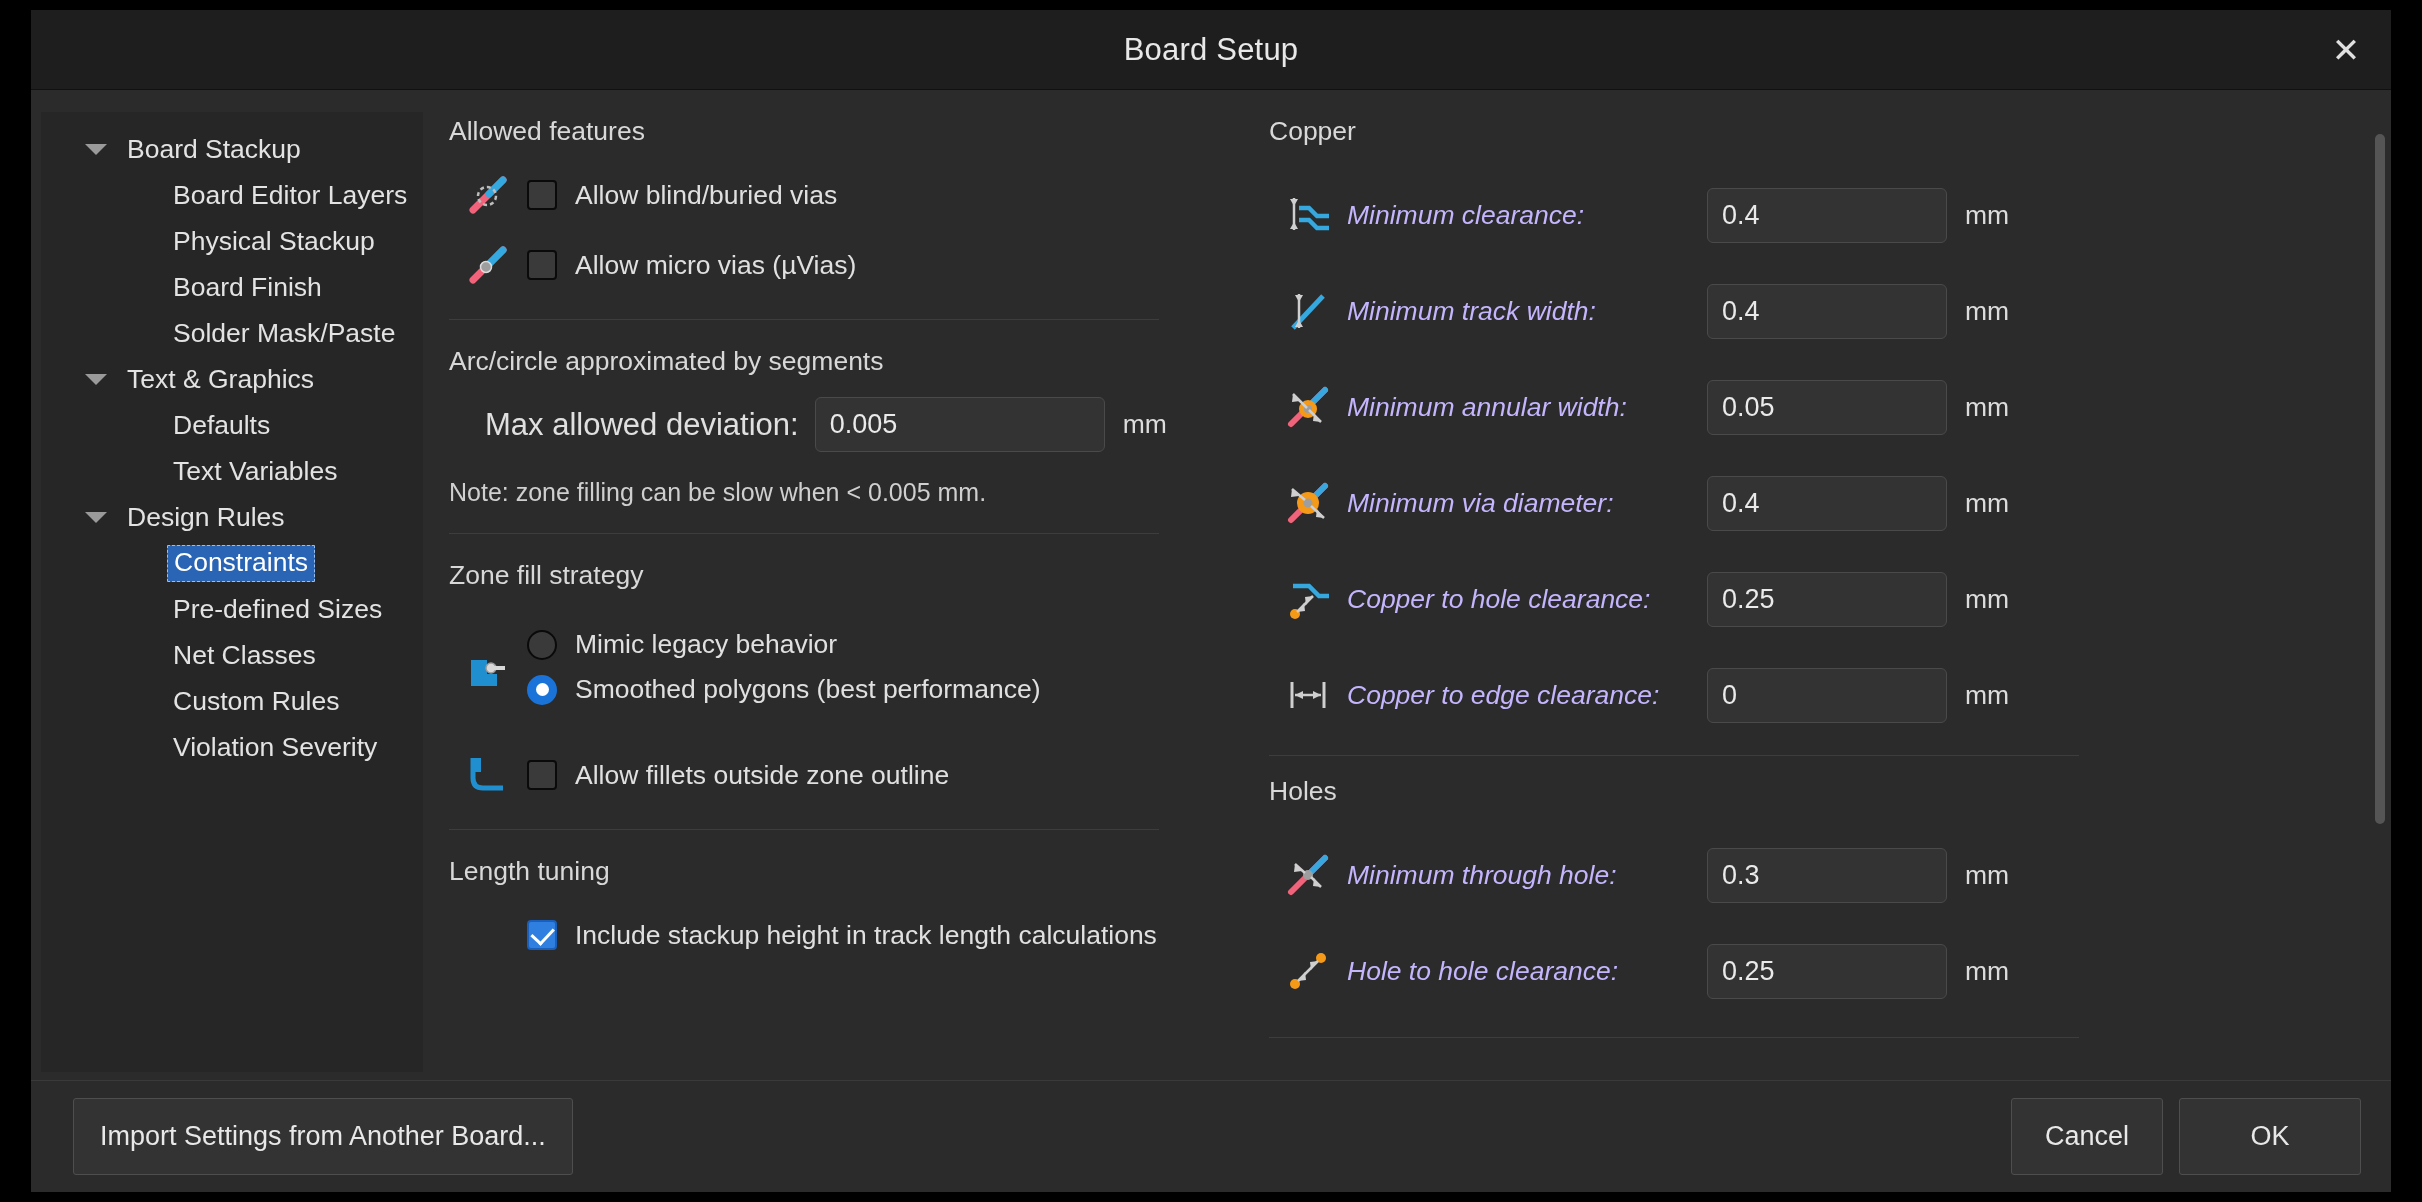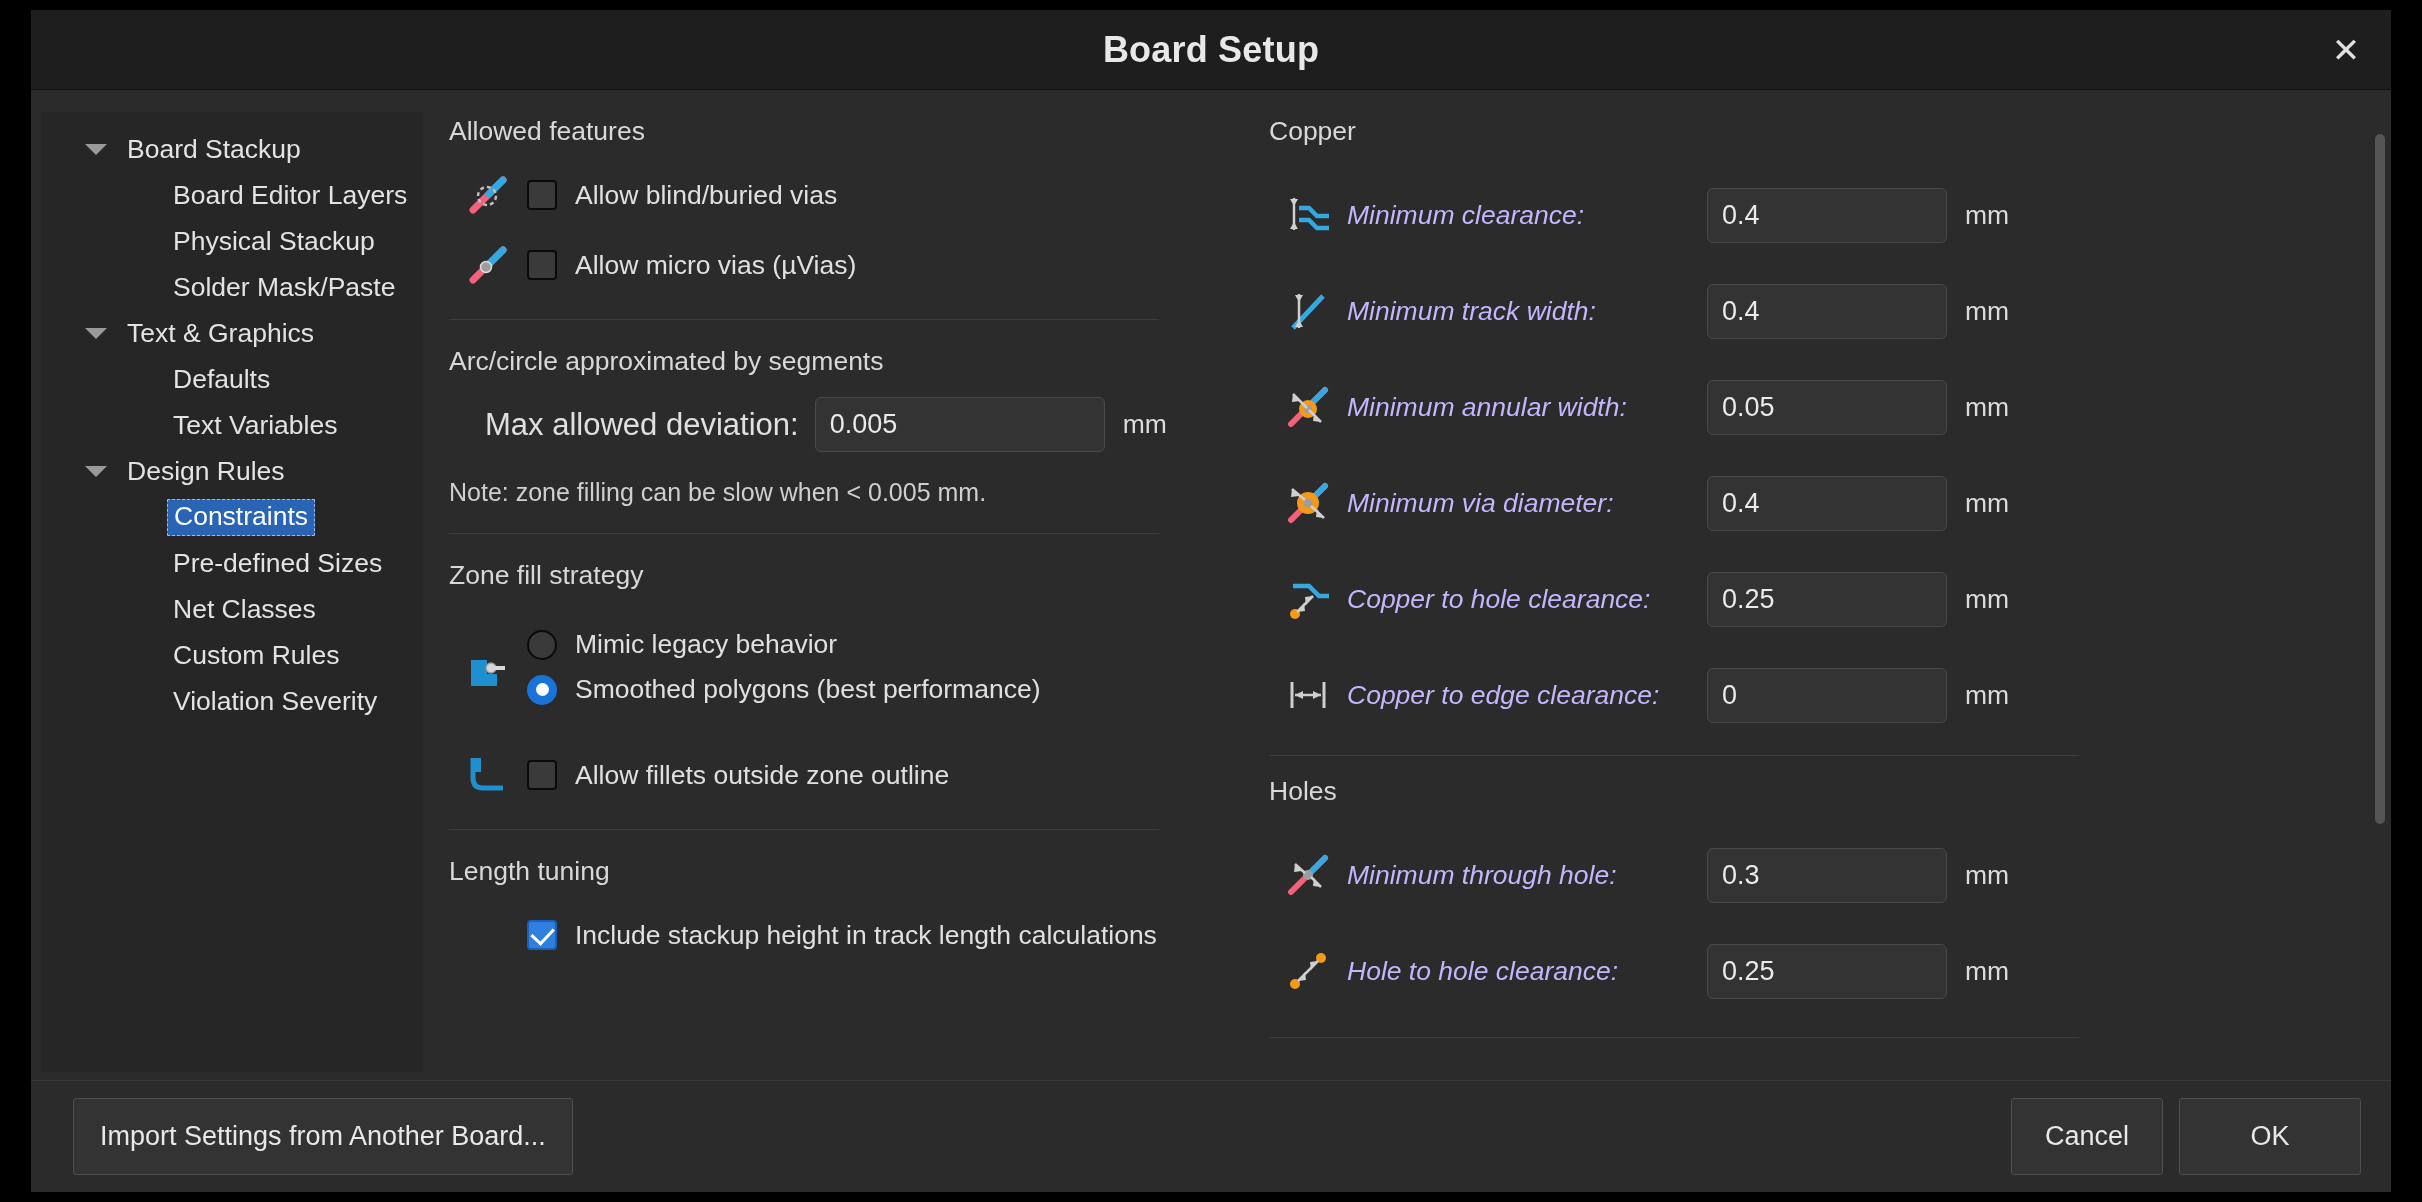--- a/index.html
+++ b/index.html
@@ -18,21 +18,21 @@
   }
   
   .titlebar {
     height: 80px; min-height: 80px;
     background: #1e1e1e;
     display: flex; align-items: center; justify-content: center;
     position: relative;
     border-bottom: 1px solid #111;
   }
   .titlebar-title {
-    color: #e8e8e8; font-size: 36px; font-weight: bold;
+    color: #e8e8e8; font-size: 31px; font-weight: normal;
     letter-spacing: .2px;
   }
   .close-btn {
     position: absolute; right: 22px; top: 50%;
     transform: translateY(-50%);
     width: 46px; height: 46px;
     display: flex; align-items: center; justify-content: center;
     color: #e0e0e0; font-size: 34px; line-height: 1;
     cursor: pointer;
   }
@@ -243,20 +243,23 @@
           </span>
           <span class="tree-label">Board Stackup</span>
         </div>
         <div class="tree-item child">
           <span class="tree-label">Board Editor Layers</span>
         </div>
         <div class="tree-item child">
           <span class="tree-label">Physical Stackup</span>
         </div>
         <div class="tree-item child">
+          <span class="tree-label">Board Finish</span>
+        </div>
+        <div class="tree-item child">
           <span class="tree-label">Solder Mask/Paste</span>
         </div>
         <div class="tree-item">
           <span class="tw">
             <span class="tri"></span>
           </span>
           <span class="tree-label">Text &amp; Graphics</span>
         </div>
         <div class="tree-item child">
           <span class="tree-label">Defaults</span>

